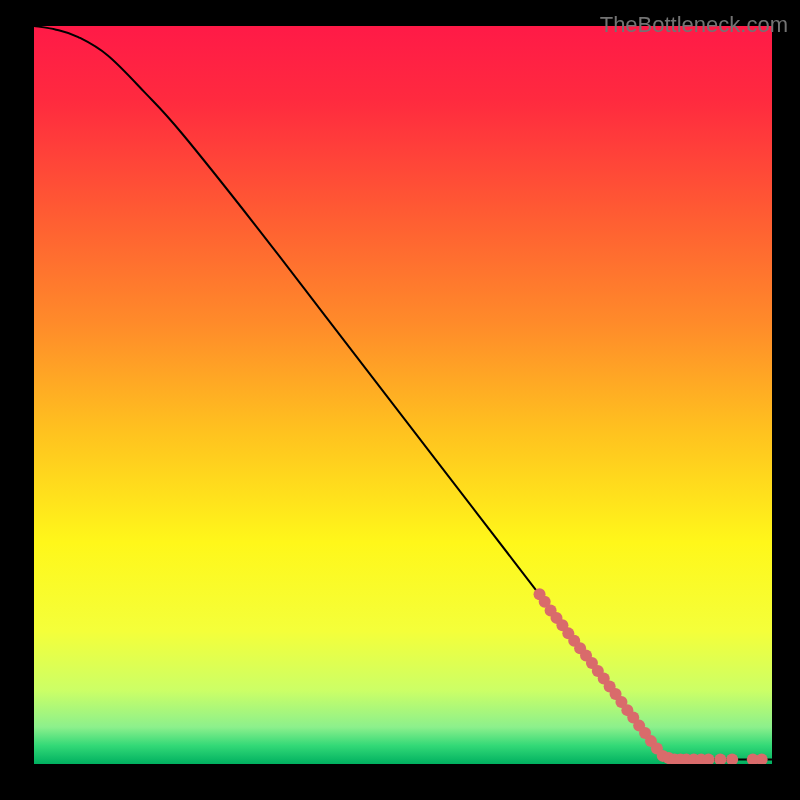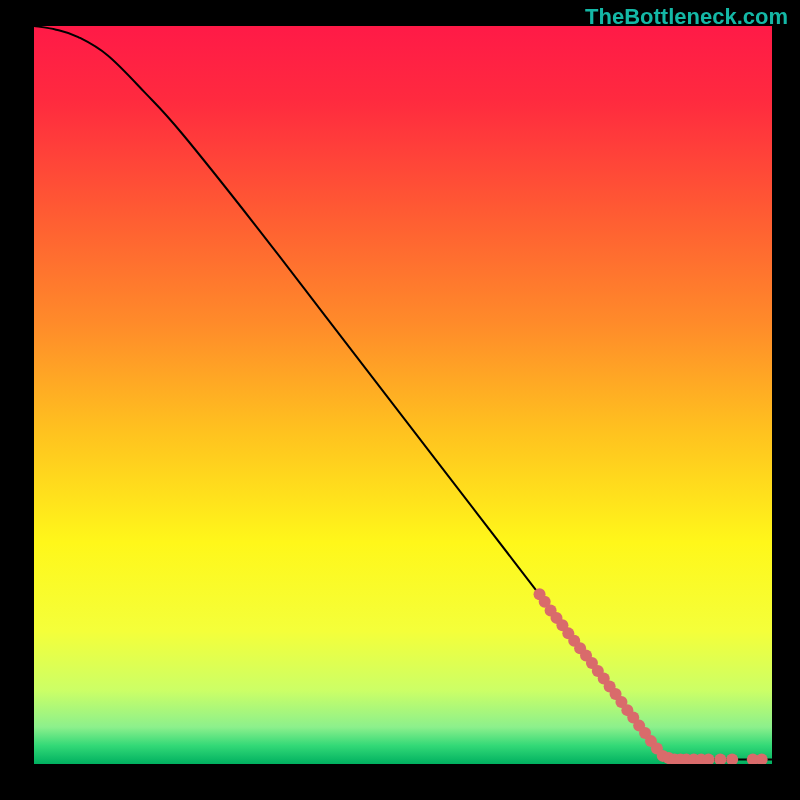--- a/index.html
+++ b/index.html
@@ -6,25 +6,25 @@
   body {
     width: 800px;
     height: 800px;
     background: #000;
     position: relative;
     font-family: Arial, Helvetica, sans-serif;
     overflow: hidden;
   }
   .watermark {
     position: absolute;
-    top: 4px;
+    top: 12px;
     right: 12px;
-    color: #14b8a6;
+    color: #737373;
     font-size: 22px;
-    font-weight: 700;
+    font-weight: 400;
     z-index: 10;
   }
   .plot {
     position: absolute;
     left: 34px;
     top: 26px;
     width: 738px;
     height: 738px;
   }
   .plot svg {

